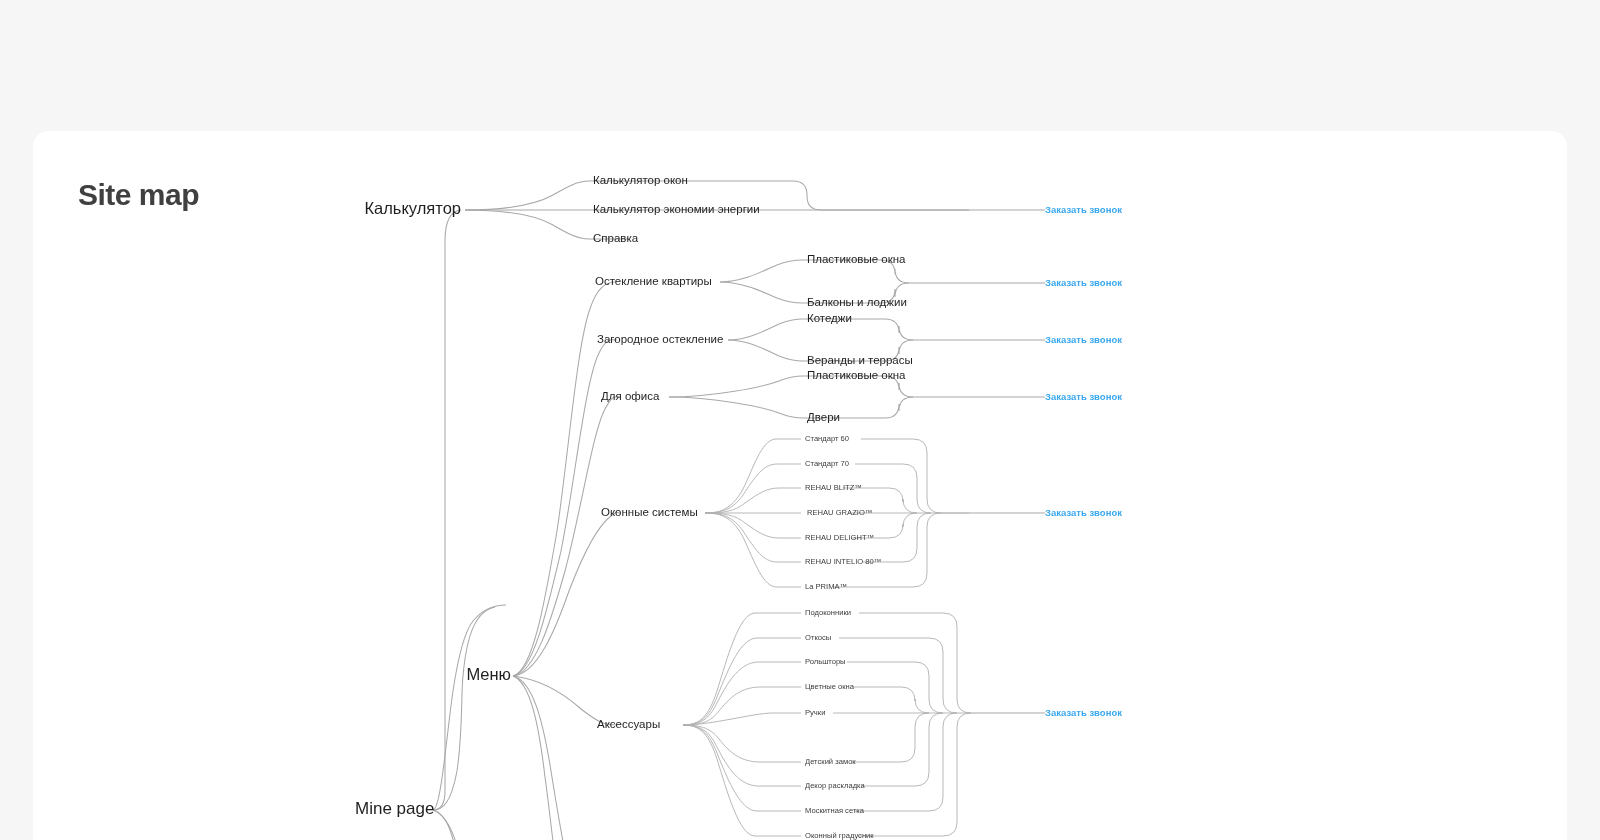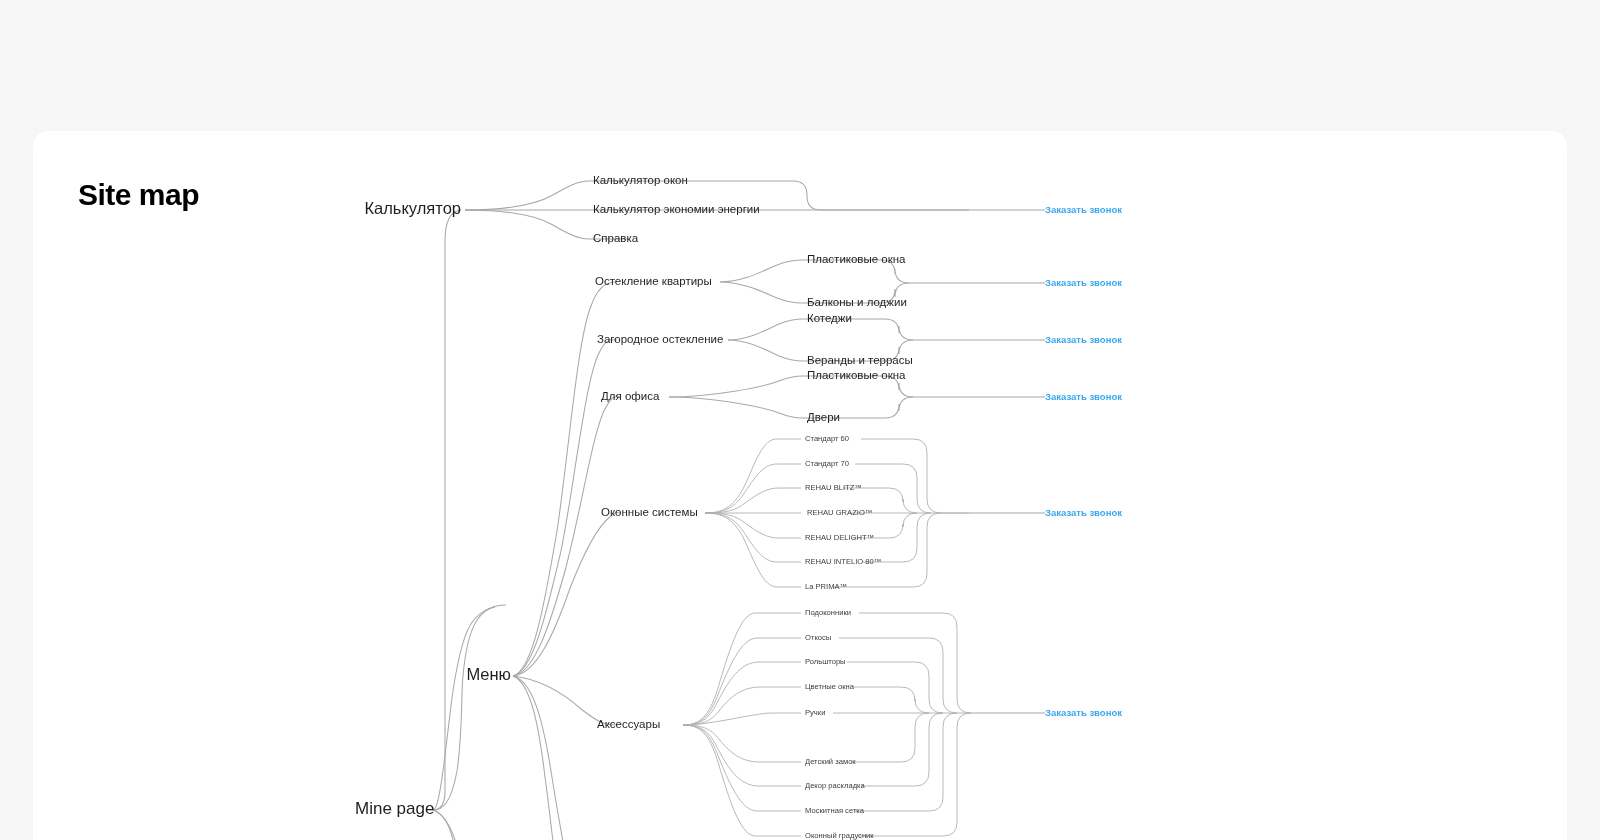--- a/index.html
+++ b/index.html
@@ -22,21 +22,21 @@
     background: #ffffff;
     border-radius: 15px;
     overflow: hidden;
   }
   #page-title {
     position: absolute;
     left: 78px; top: 178px;
     font-size: 30px;
     font-weight: 700;
     letter-spacing: -0.5px;
-    color: #000000;
+    color: #404040;
     font-family: "Liberation Sans", "DejaVu Sans", sans-serif;
   }
   #map-svg { position: absolute; left: 0; top: 0; }
   .edge {
     fill: none;
     stroke: #a8a8a8;
     stroke-width: 1.05;
   }
   .edge-thin { stroke-width: 0.9; stroke: #b0b0b0; }
   .node-label {

